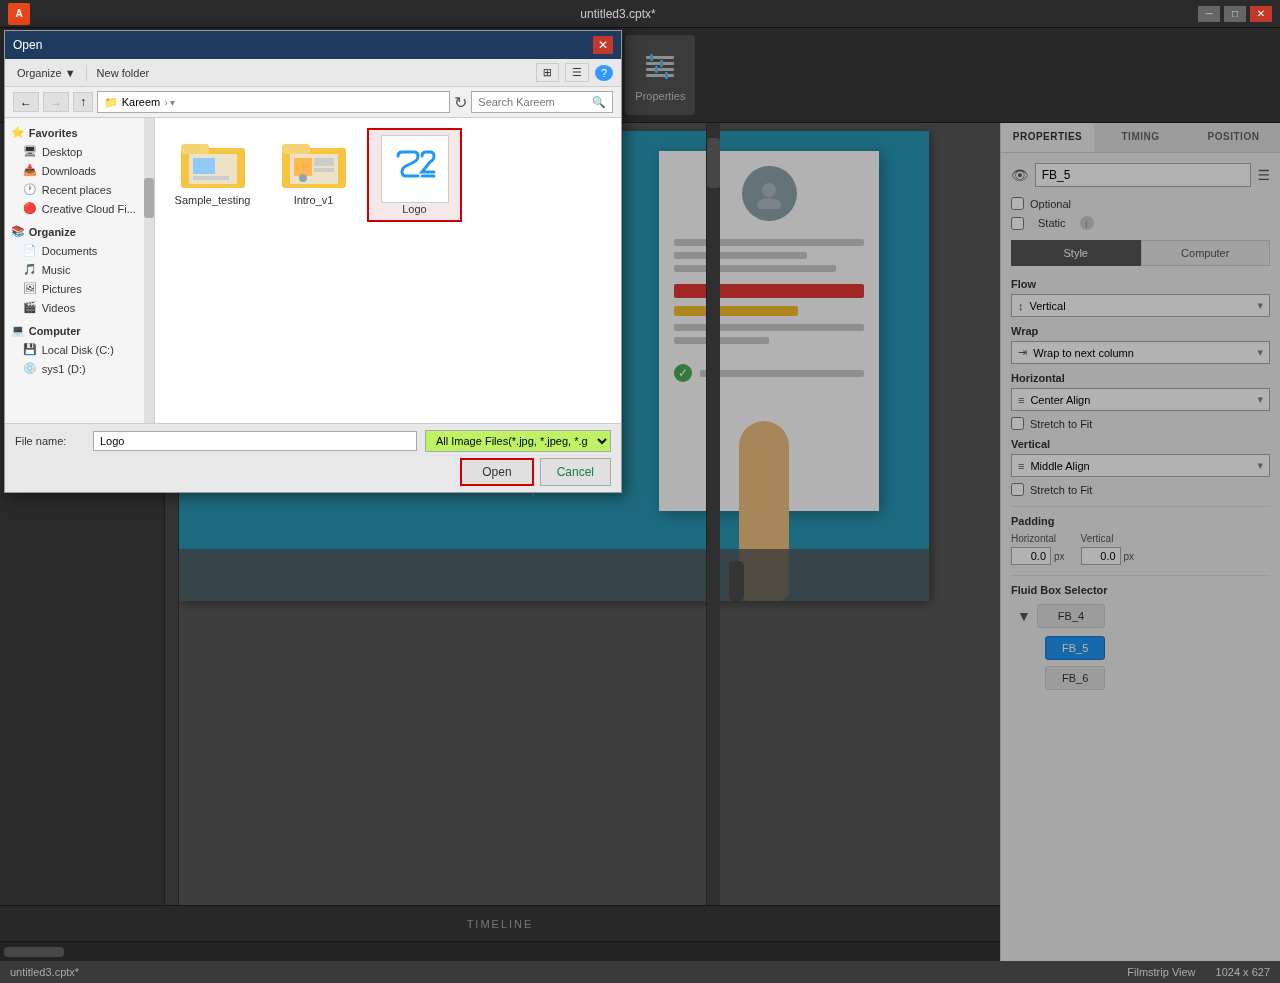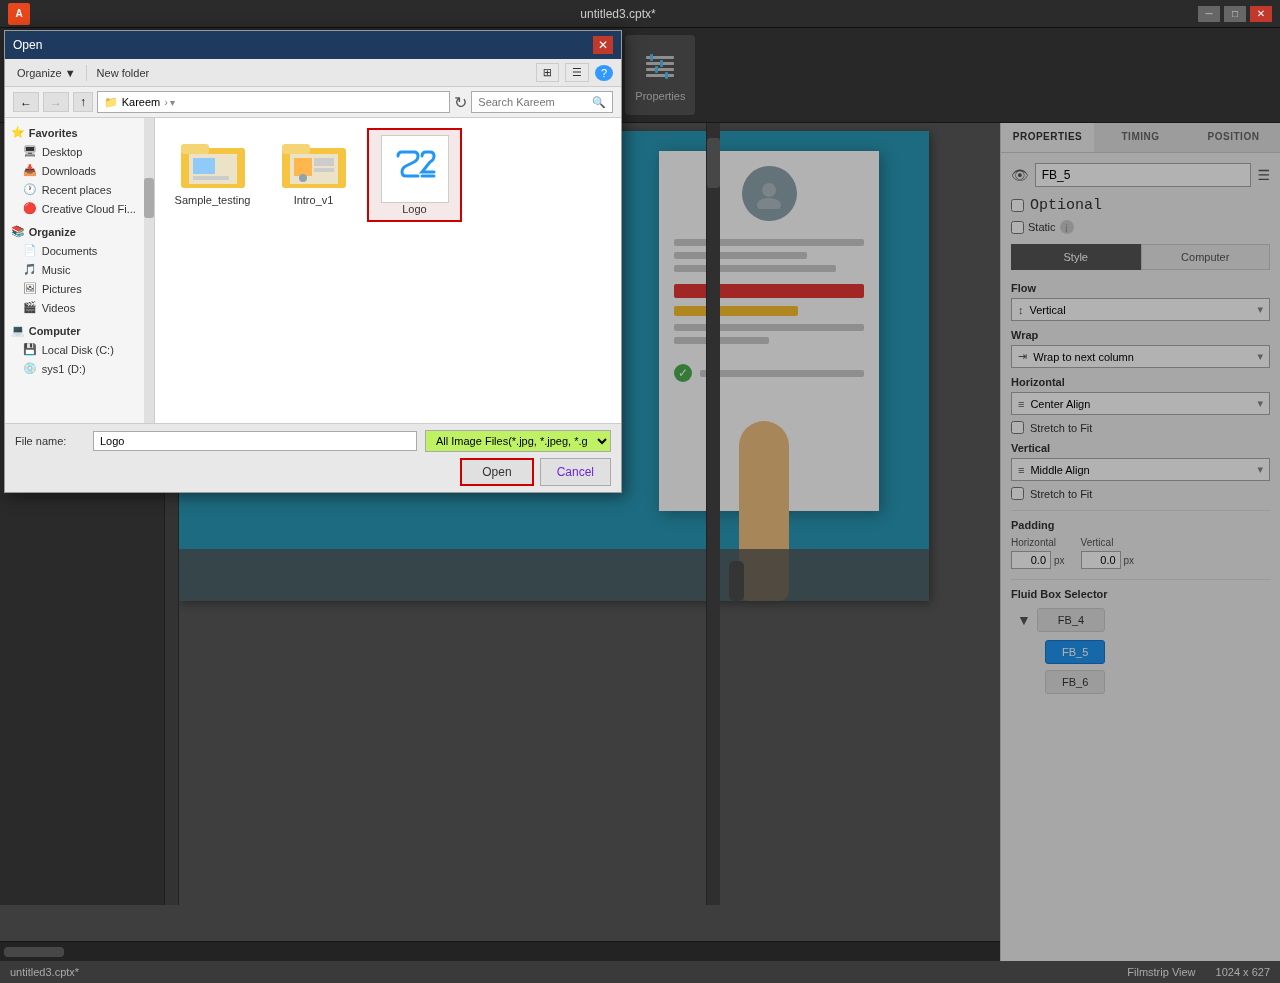--- a/index.html
+++ b/index.html
@@ -186,20 +186,23 @@
         </div>
 
         <div style="position:absolute; bottom:0; left:0; right:0; height:52px; background:#555; opacity:0.8;"></div>
       </div>
     </div>
 
     <div style="position:absolute; right:280px; top:0; width:14px; bottom:56px; background:#444; border-left:1px solid #333;">
       <div style="height:50px; background:#666; border-radius:3px; margin-top:15px;"></div>
     </div>
 
+    <div style="position:absolute; bottom:20px; left:0; right:0; height:36px; background:#3a3a3a; border-top:1px solid #222; display:flex; align-items:center; justify-content:center;">
+      <span style="color:#aaa; font-size:11px; letter-spacing:2px;">TIMELINE</span>
+    </div>
 
     <div style="position:absolute; bottom:0; left:0; right:0; height:20px; background:#333; border-top:1px solid #222; display:flex; align-items:center; padding:0 4px;">
       <div style="width:60px; height:10px; background:#666; border-radius:4px;"></div>
     </div>
   </div>
 
   <div style="width:280px; background:#f0f0f0; border-left:1px solid #ccc; display:flex; flex-direction:column; flex-shrink:0;">
 
     <div style="display:flex; background:#e0e0e0; border-bottom:1px solid #ccc;">
       <div style="flex:1; text-align:center; padding:8px 4px; font-size:10px; font-weight:bold; cursor:pointer; background:#f0f0f0; color:#333; letter-spacing:0.5px; border-bottom:2px solid #f0f0f0;">PROPERTIES</div>
@@ -210,23 +213,23 @@
     <div style="padding:10px; flex:1; overflow-y:auto;">
 
       <div style="display:flex; align-items:center; margin-bottom:10px;">
         <span style="cursor:pointer; color:#555; margin-right:6px; font-size:14px;">👁</span>
         <input style="flex: 1 1 0%; background: white; border: 1px solid rgb(170, 170, 170); padding: 4px 6px; font-size: 12px;" type="text" value="FB_5">
         <span style="color:#555; cursor:pointer; margin-left:6px; font-size:14px;">☰</span>
       </div>
 
       <div style="display:flex; align-items:center; gap:6px; margin-bottom:6px;">
         <input type="checkbox" style="">
-        <label style="font-size:15px; color:#333;font-family:Liberation Mono, monospace;">Optional</label>
-      </div>
-      <div style="display:flex; align-items:center; gap:4px; margin-bottom:10px;">
+        <label style="font-size:11px; color:#333;">Optional</label>
+      </div>
+      <div style="display:flex; align-items:center; gap:14px; margin-bottom:10px;">
         <input type="checkbox" style="">
         <label style="font-size:11px; color:#333;">Static</label>
         <span style="color:#999; font-size:11px; background:#ccc; border-radius:50%; width:14px; height:14px; display:inline-flex; align-items:center; justify-content:center;">ℹ</span>
       </div>
 
       <div style="display:flex; margin-bottom:12px;">
         <button style="flex:1; text-align:center; padding:6px; font-size:11px; cursor:pointer; background:#555; color:white; border:1px solid #555;">Style</button>
         <button style="flex:1; text-align:center; padding:6px; font-size:11px; cursor:pointer; background:#e8e8e8; color:#555; border:1px solid #ccc;">Computer</button>
       </div>
 
@@ -486,17 +489,17 @@
     <div style="background:#e8e8e8; border-top:1px solid #ccc; padding:6px 10px;">
       <div style="display:flex; align-items:center; gap:8px; margin-bottom:6px;">
         <span style="font-size:11px; color:#333; min-width:70px;">File name:</span>
         <input style="flex: 1 1 0%; background: white; border: 1px solid rgb(170, 170, 170); padding: 3px 6px; font-size: 11px;" type="text" value="Logo">
         <select style="background:#bef264; border:1px solid #aaa; padding:3px 6px; font-size:11px; min-width:180px;">
           <option>All Image Files(*.jpg, *.jpeg, *.g</option>
         </select>
       </div>
       <div style="display:flex; justify-content:flex-end; gap:6px;">
         <button style="background:#e0e0e0; border:2px solid #cc0000; padding:5px 20px; font-size:12px; cursor:pointer; color:#333;">Open</button>
-        <button style="background:#e0e0e0; border:1px solid #aaa; padding:5px 16px; font-size:12px; cursor:pointer; color:#6d28d9;">Cancel</button>
+        <button style="background:#e0e0e0; border:1px solid #aaa; padding:5px 16px; font-size:12px; cursor:pointer; color:#15803d;">Cancel</button>
       </div>
     </div>
   </div>
 </div>
 
 </body></html>

